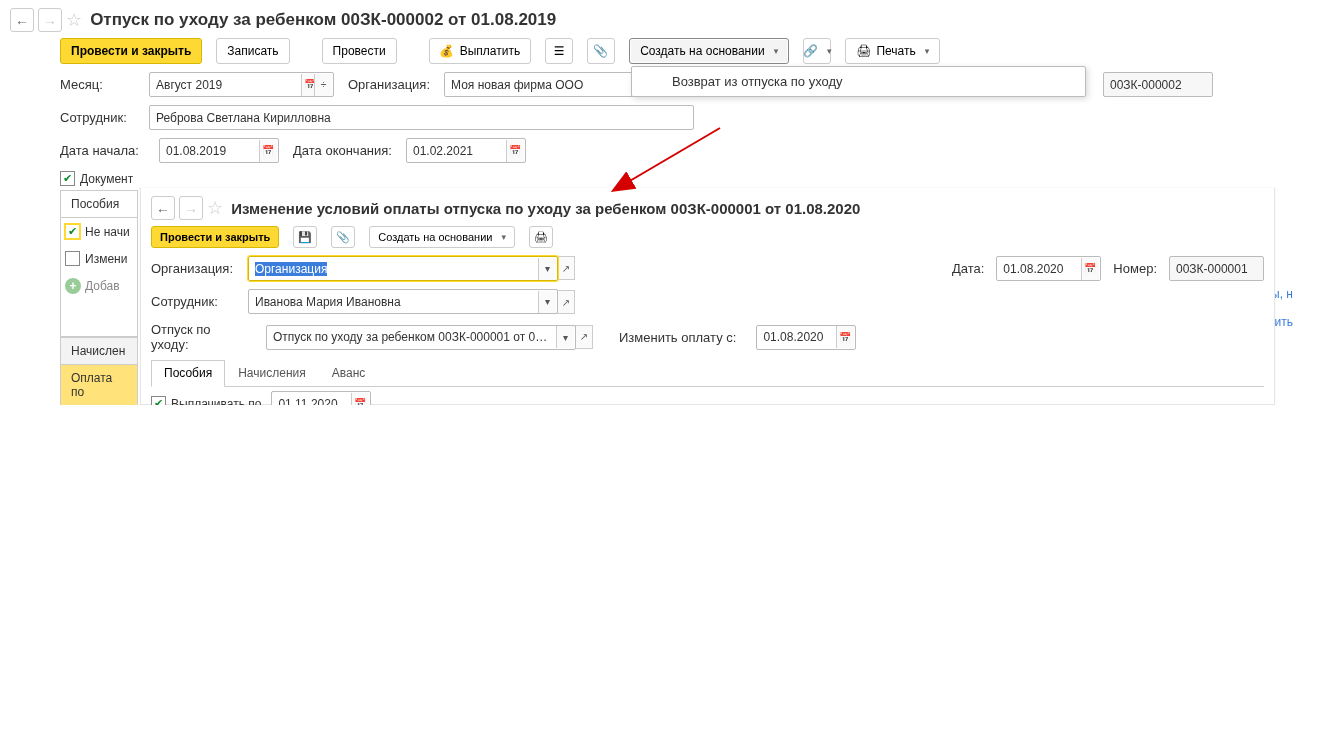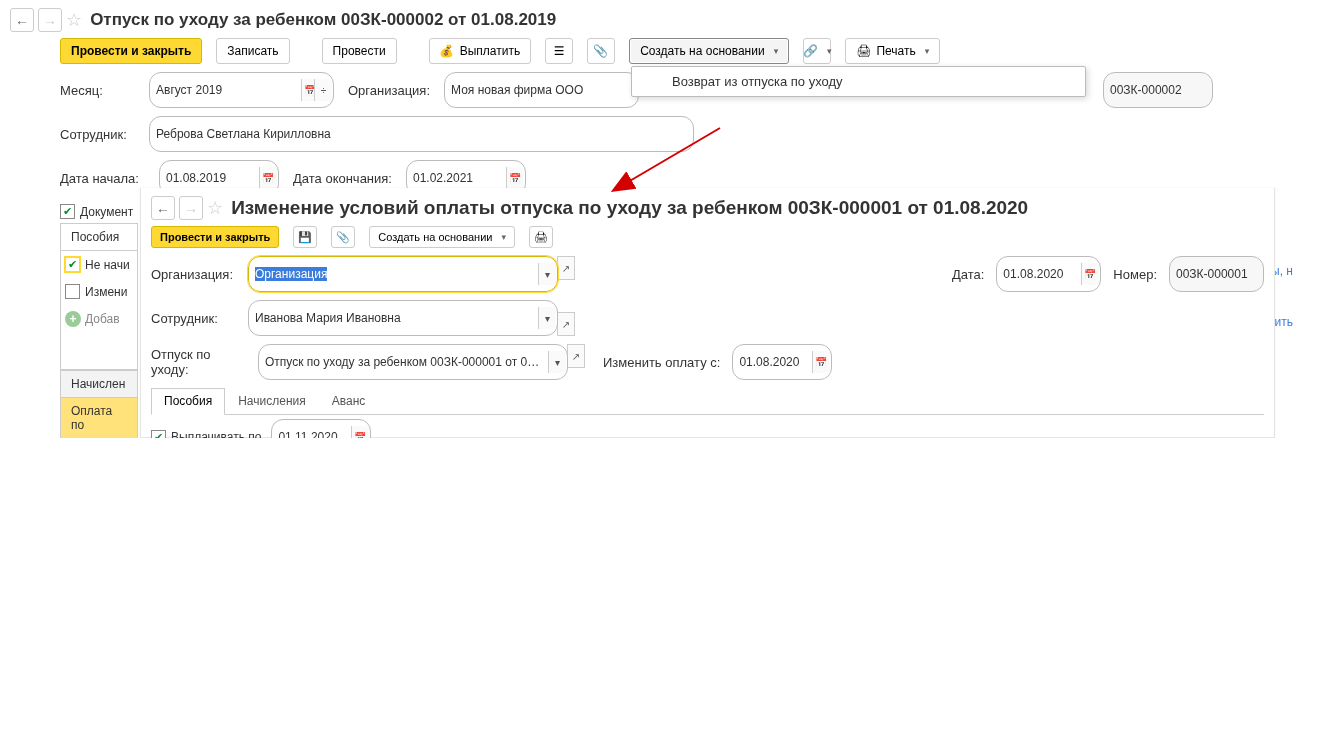--- a/index.html
+++ b/index.html
@@ -22,26 +22,26 @@
   }
   .btn.primary { background: #ffd933; border-color: #d6b800; font-weight: bold; }
   .btn.small { height: 22px; padding: 2px 8px; font-size: 11px; }
   .btn.icon-only { padding: 4px 6px; width: 28px; justify-content: center; }
   .btn.icon-only.small { width: 24px; height: 22px; padding:2px 4px;}
   .btn.active-border { border: 1px solid #888; background:#f4f4f4; box-shadow: inset 0 0 0 1px #fff;}
   .nav-btn { width:24px; height:24px; border:1px solid #ccc; background:#fff; display:inline-flex; align-items:center; justify-content:center; border-radius:3px; cursor:pointer; font-size:14px; color:#666;}
   .nav-btn.disabled { color:#ccc; }
   .star { font-size:18px; color:#ccc; cursor:pointer; }
   .title { font-size: 17px; font-weight: bold; margin-left:4px; }
-  .title.small { font-size: 19px; }
+  .title.small { font-size: 15px; }
   .row { display:flex; align-items:center; gap:8px; padding: 4px 10px; }
   label.fld { display:inline-block; font-size:13px; color:#333; }
   .input {
-    border:1px solid #bbb; background:#fff; height:36px; padding:2px 6px;
-    font-size:12px; border-radius:12px; display:inline-flex; align-items:center;
+    border:1px solid #bbb; background:#fff; height:25px; padding:2px 6px;
+    font-size:12px; border-radius:2px; display:inline-flex; align-items:center;
     position:relative;
   }
   .input.readonly { background:#f7f7f7; }
   .input .val { flex:1; white-space:nowrap; overflow:hidden; text-overflow:ellipsis; }
   .mini-btn {
     width:18px; height:22px; border-left:1px solid #ccc;
     display:inline-flex; align-items:center; justify-content:center;
     font-size:10px; color:#555; background:#fafafa; cursor:pointer;
     margin-left:4px; margin-right:-5px;
   }
@@ -187,21 +187,21 @@
       <span style="display:flex; align-items:center; gap:4px; color:#888;">
         <span style="width:16px;height:16px;border-radius:8px;background:#9c9;display:inline-flex;align-items:center;justify-content:center;color:#fff;font-weight:bold;">+</span>
         <span>Добав</span>
       </span>
     </div>
     <div class="side-tab">Начислен</div>
     <div class="side-tab active">Оплата по</div>
   </div>
 </div>
 
-<div style="position:absolute; right:30px; top:264px; color:#3b7ddd; font-size:12px;">ы, н</div>
+<div style="position:absolute; right:30px; top:287px; color:#3b7ddd; font-size:12px;">ы, н</div>
 <div style="position:absolute; right:30px; top:315px; color:#3b7ddd; font-size:12px;">ить</div>
 
 <div class="window2">
   <div class="hdr-row">
     <span class="nav-btn">←</span>
     <span class="nav-btn disabled">→</span>
     <span class="star">☆</span>
     <span class="title small">Изменение условий оплаты отпуска по уходу за ребенком 00ЗК-000001 от 01.08.2020</span>
   </div>
 
@@ -244,21 +244,21 @@
     <label class="fld" style="width:85px;">Сотрудник:</label>
     <div style="display:flex;align-items:flex-end;">
       <div class="input" style="width:310px;">
         <span class="val">Иванова Мария Ивановна</span>
         <span class="mini-btn">▾</span>
       </div>
       <span class="mini-btn outside">↗</span>
     </div>
   </div>
 
-  <div class="row" style="gap:12px;">
+  <div class="row" style="gap:20px;">
     <label class="fld" style="width:95px;">Отпуск по уходу:</label>
     <div style="display:flex;">
       <div class="input" style="width:310px;">
         <span class="val">Отпуск по уходу за ребенком 00ЗК-000001 от 01.05.2019</span>
         <span class="mini-btn">▾</span>
       </div>
       <span class="mini-btn outside">↗</span>
     </div>
     <label class="fld" style="margin-left:6px;">Изменить оплату с:</label>
     <div class="input" style="width:100px;">

